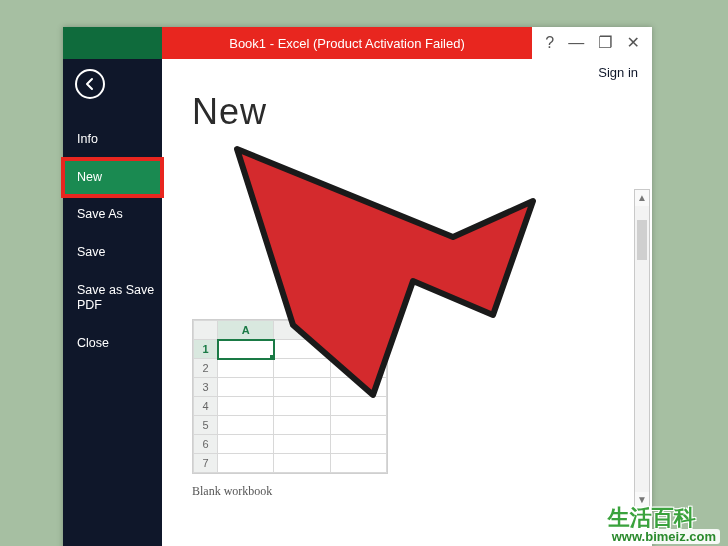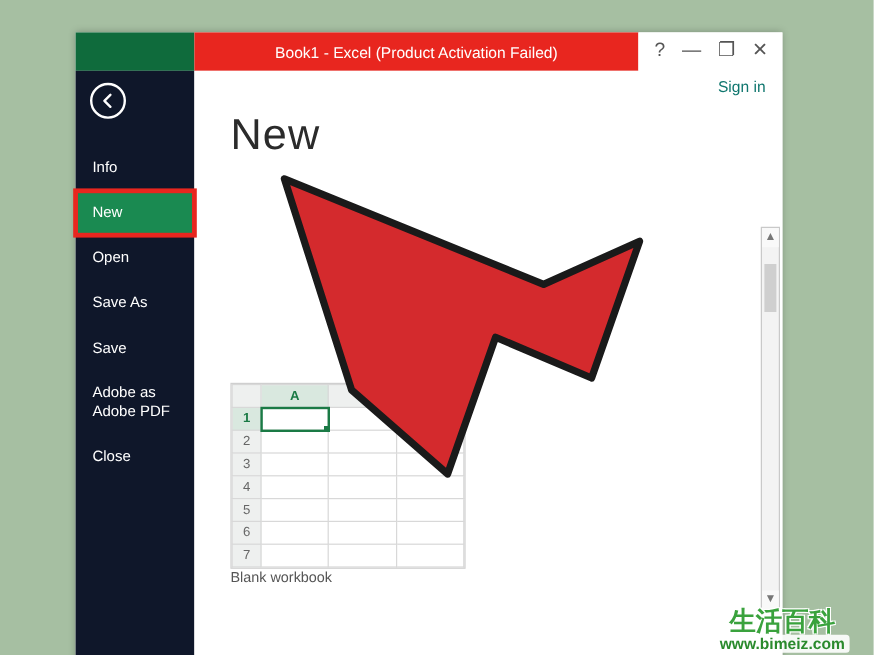--- a/index.html
+++ b/index.html
@@ -96,21 +96,21 @@
     flex: 1;
     background: #fff;
     position: relative;
     padding: 6px 0 0 0;
   }
   .signin {
     position: absolute;
     right: 14px;
     top: 6px;
     font-size: 13px;
-    color: #0f766e;
+    color: #0f172a;
   }
   .page-title {
     font-size: 36px;
     font-weight: 200;
     color: #2b2b2b;
     margin: 26px 0 0 30px;
     letter-spacing: 1px;
   }
   .template-tile {
     position: absolute;
@@ -119,20 +119,22 @@
     width: 200px;
   }
   .tile-preview {
     width: 196px;
     border: 1px solid #cfcfcf;
     background: #fff;
   }
   .tile-caption {
     font-size: 12px;
     color: #555;
+    margin-top: 10px;
+    font-family: Liberation Serif, serif;
   }
   
   .mini-sheet {
     border-collapse: collapse;
     width: 100%;
     font-size: 11px;
     color: #555;
   }
   .mini-sheet td, .mini-sheet th {
     border: 1px solid #d8d8d8;
@@ -186,23 +188,23 @@
     left: 170px;
     top: 118px;
     width: 310px;
     height: 270px;
     pointer-events: none;
     z-index: 10;
   }
   
   .watermark {
     position: absolute;
-    right: 20px;
+    right: 8px;
     bottom: 2px;
-    text-align: center;
+    text-align: left;
     font-family: "Comic Sans MS", cursive;
     font-size: 22px;
     font-weight: bold;
     line-height: 1;
     z-index: 30;
   }
   .watermark .cn {
     color: #3aa23d;
     text-shadow: 1px 1px 0 #fff, -1px -1px 0 #fff, 1px -1px 0 #fff, -1px 1px 0 #fff;
   }
@@ -233,24 +235,23 @@
 
   <div class="body-row">
     <div class="sidebar">
       <div class="back-btn">
         <svg width="14" height="14" viewBox="0 0 14 14">
           <path d="M9 2 L4 7 L9 12" stroke="#fff" stroke-width="2" fill="none" stroke-linecap="round" stroke-linejoin="round"></path>
         </svg>
       </div>
       <div class="nav-item">Info</div>
       <div class="nav-item selected">New</div>
-      <div class="nav-item">Open</div>
       <div class="nav-item">Save As</div>
       <div class="nav-item">Save</div>
-      <div class="nav-item">Adobe as Adobe PDF</div>
+      <div class="nav-item">Save as Save PDF</div>
       <div class="nav-item">Close</div>
     </div>
 
     <div class="content">
       <div class="signin">Sign in</div>
       <div class="page-title">New</div>
 
       <div class="template-tile">
         <div class="tile-preview">
           <table class="mini-sheet">

